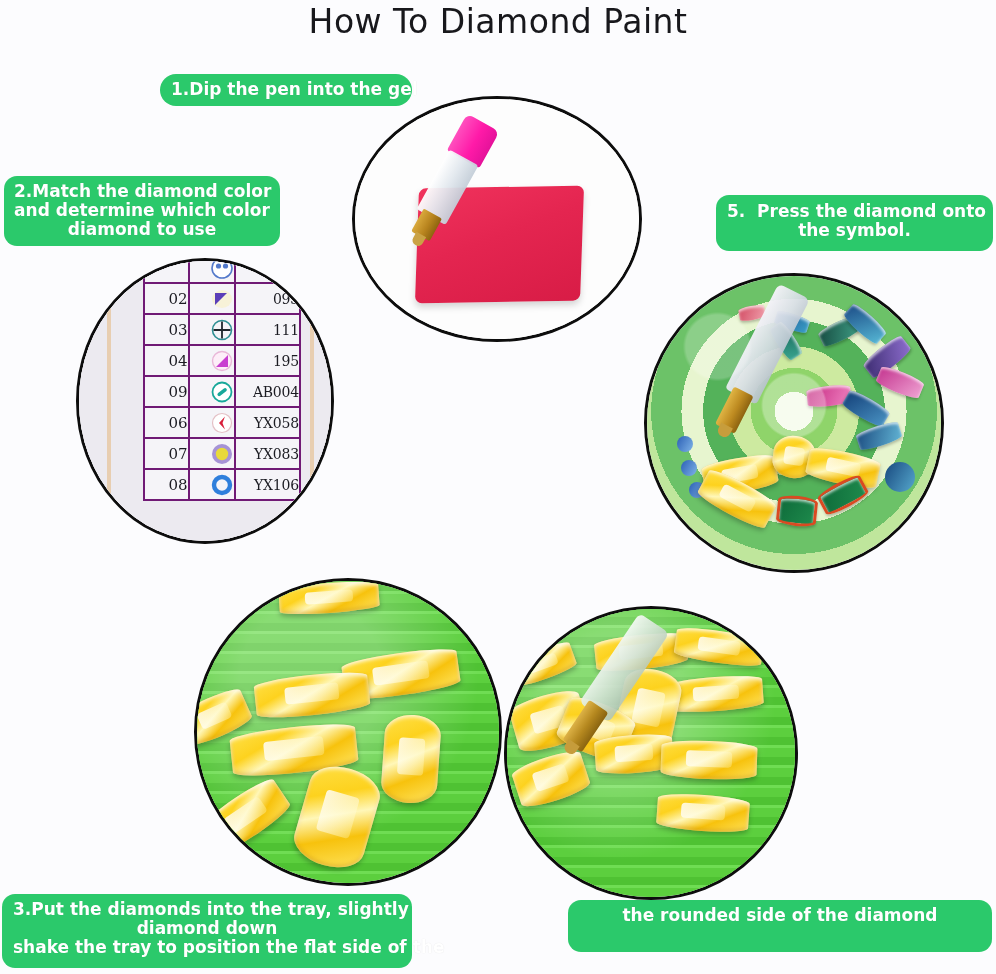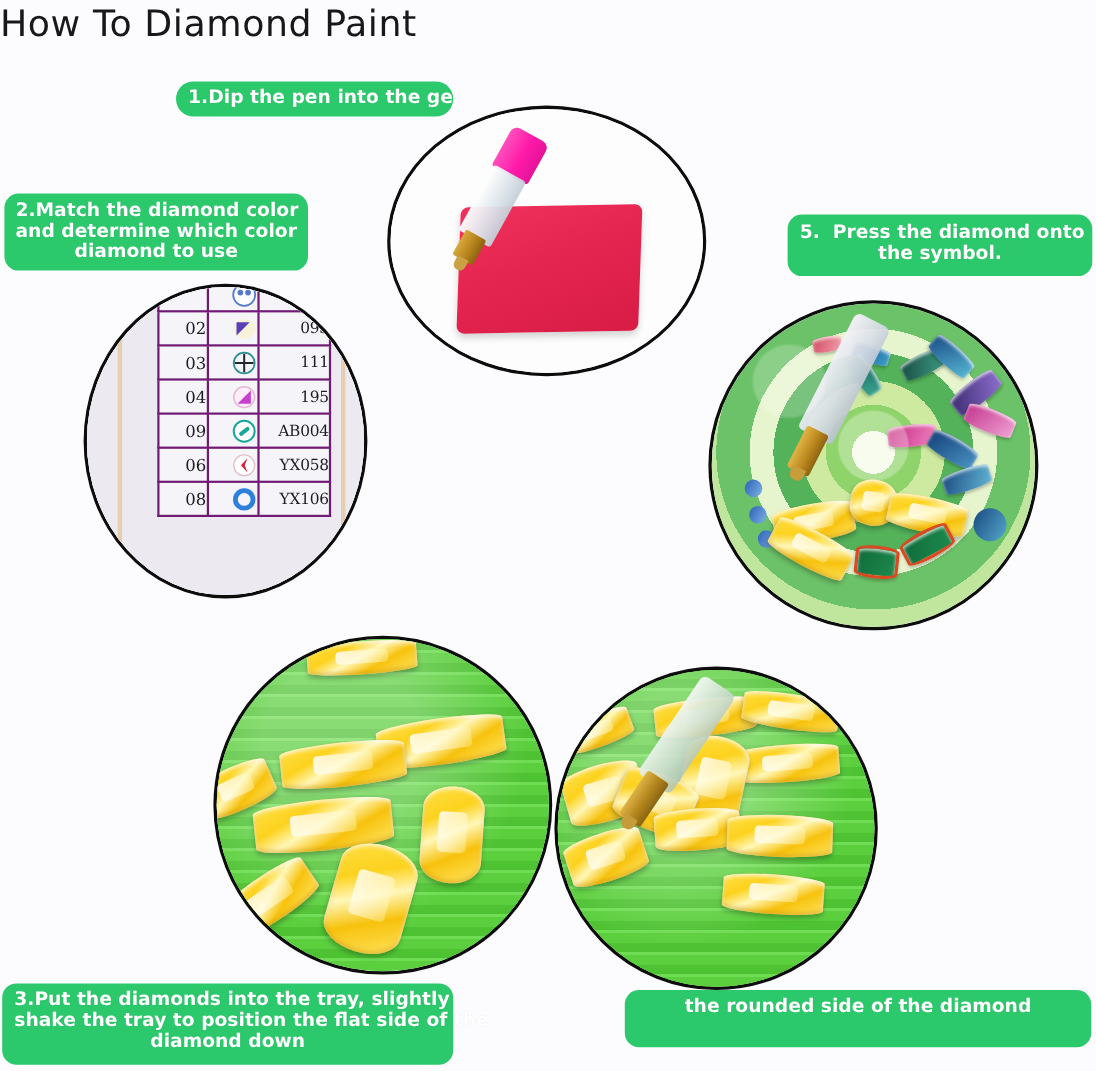--- a/index.html
+++ b/index.html
@@ -9,20 +9,21 @@
     background:#fcfcfe;
     font-family:"Liberation Sans",sans-serif;
     overflow:hidden;
     position:relative;
   }
   #stage{position:relative;width:996px;height:974px;overflow:hidden;}
 
   
   .title{
     position:absolute;left:0;top:2px;width:996px;
+    text-align:center;
     font-family:"DejaVu Sans",sans-serif;
     font-size:33px;font-weight:400;letter-spacing:.5px;
     color:#18181c;
   }
 
   
   .bubble{
     position:absolute;
     background:#2bc96b;
     color:#ffffff;
@@ -228,20 +229,28 @@
                   </svg></span></td>
               <td class="c-code">AB004</td>
             </tr>
             <tr>
               <td class="c-idx">06</td>
               <td class="c-sym"><span class="sym"><svg width="24" height="24" viewBox="0 0 24 24">
                     <circle cx="12" cy="12" r="9.5" fill="#fff" stroke="#e4c0c6" stroke-width="1.2"></circle>
                     <path d="M15 5.5 L9 12 L15 18.5 L12.5 12 Z" fill="#d8203c"></path>
                   </svg></span></td>
               <td class="c-code">YX058</td>
+            </tr>
+            <tr>
+              <td class="c-idx">07</td>
+              <td class="c-sym"><span class="sym"><svg width="24" height="24" viewBox="0 0 24 24">
+                    <circle cx="12" cy="12" r="10" fill="#a693d6"></circle>
+                    <circle cx="12" cy="12" r="6.2" fill="#e8d93c"></circle>
+                  </svg></span></td>
+              <td class="c-code">YX083</td>
             </tr>
             <tr>
               <td class="c-idx">08</td>
               <td class="c-sym"><span class="sym"><svg width="24" height="24" viewBox="0 0 24 24">
                     <circle cx="12" cy="12" r="8" fill="none" stroke="#2f7fdc" stroke-width="4.4"></circle>
                   </svg></span></td>
               <td class="c-code">YX106</td>
             </tr>
           </tbody>
       </table>
@@ -318,21 +327,21 @@
       <div class="pen4">
         <div class="barrel"></div>
         <div class="ferrule"></div>
         <div class="tip"></div>
       </div>
     </div>
   </div>
 
   <div class="bubble" id="bubble-3">
     <span>3.Put the diamonds into the tray, slightly</span>
+    <span>diamond down</span>
     <span>shake the tray to position the flat side of the</span>
-    <span>diamond down</span>
   </div>
 
   <div class="bubble" id="bubble-4">
     <span>the rounded side of the diamond</span>
   </div>
 
 </div>
 
 </body></html>

